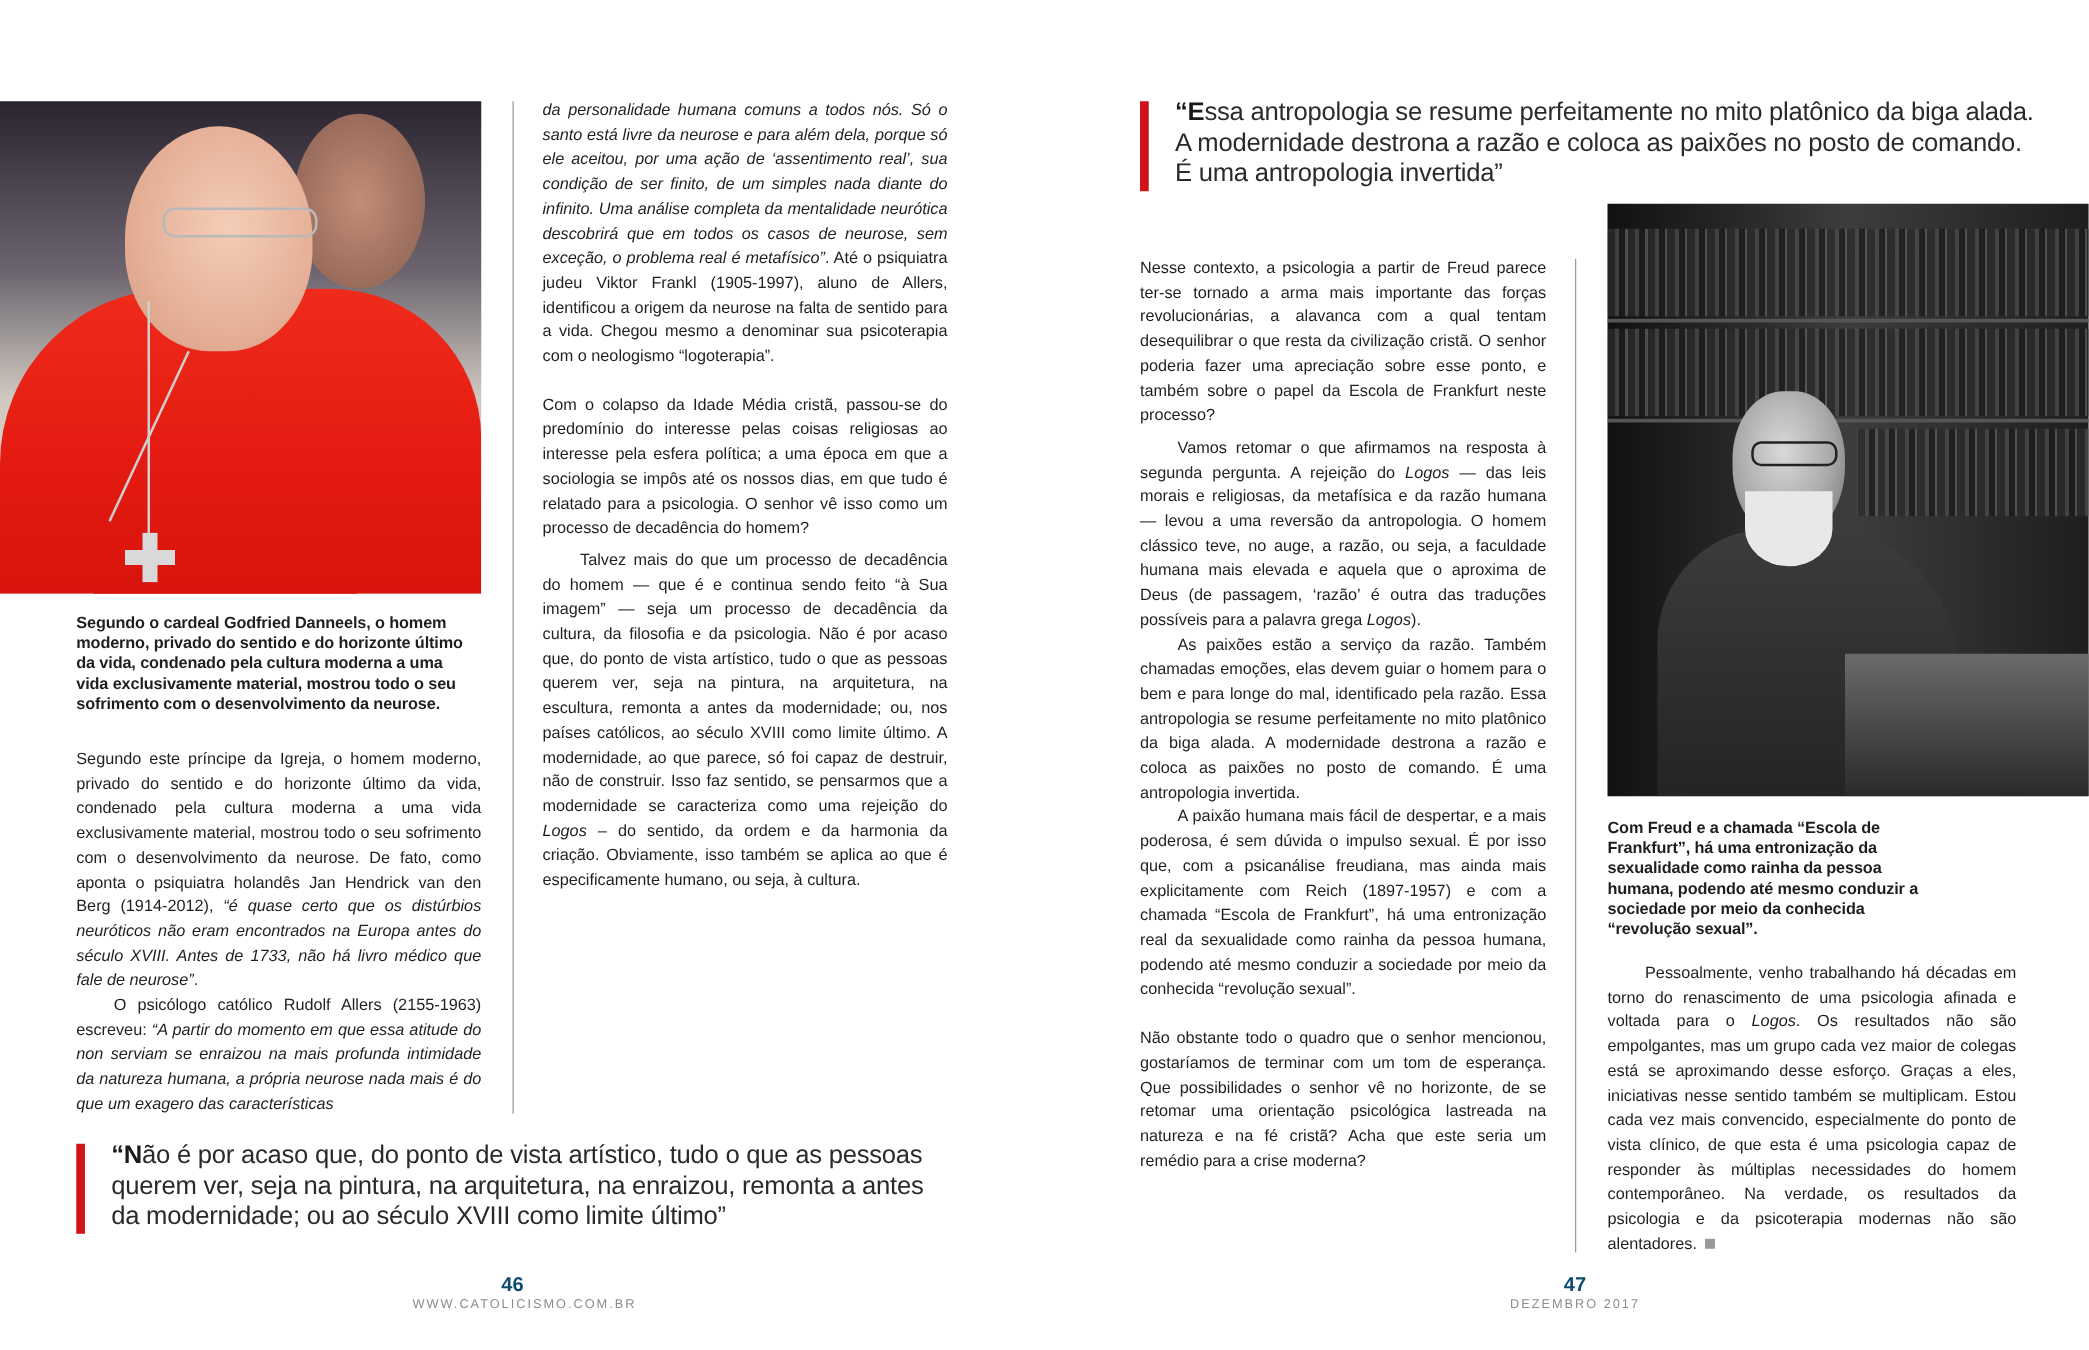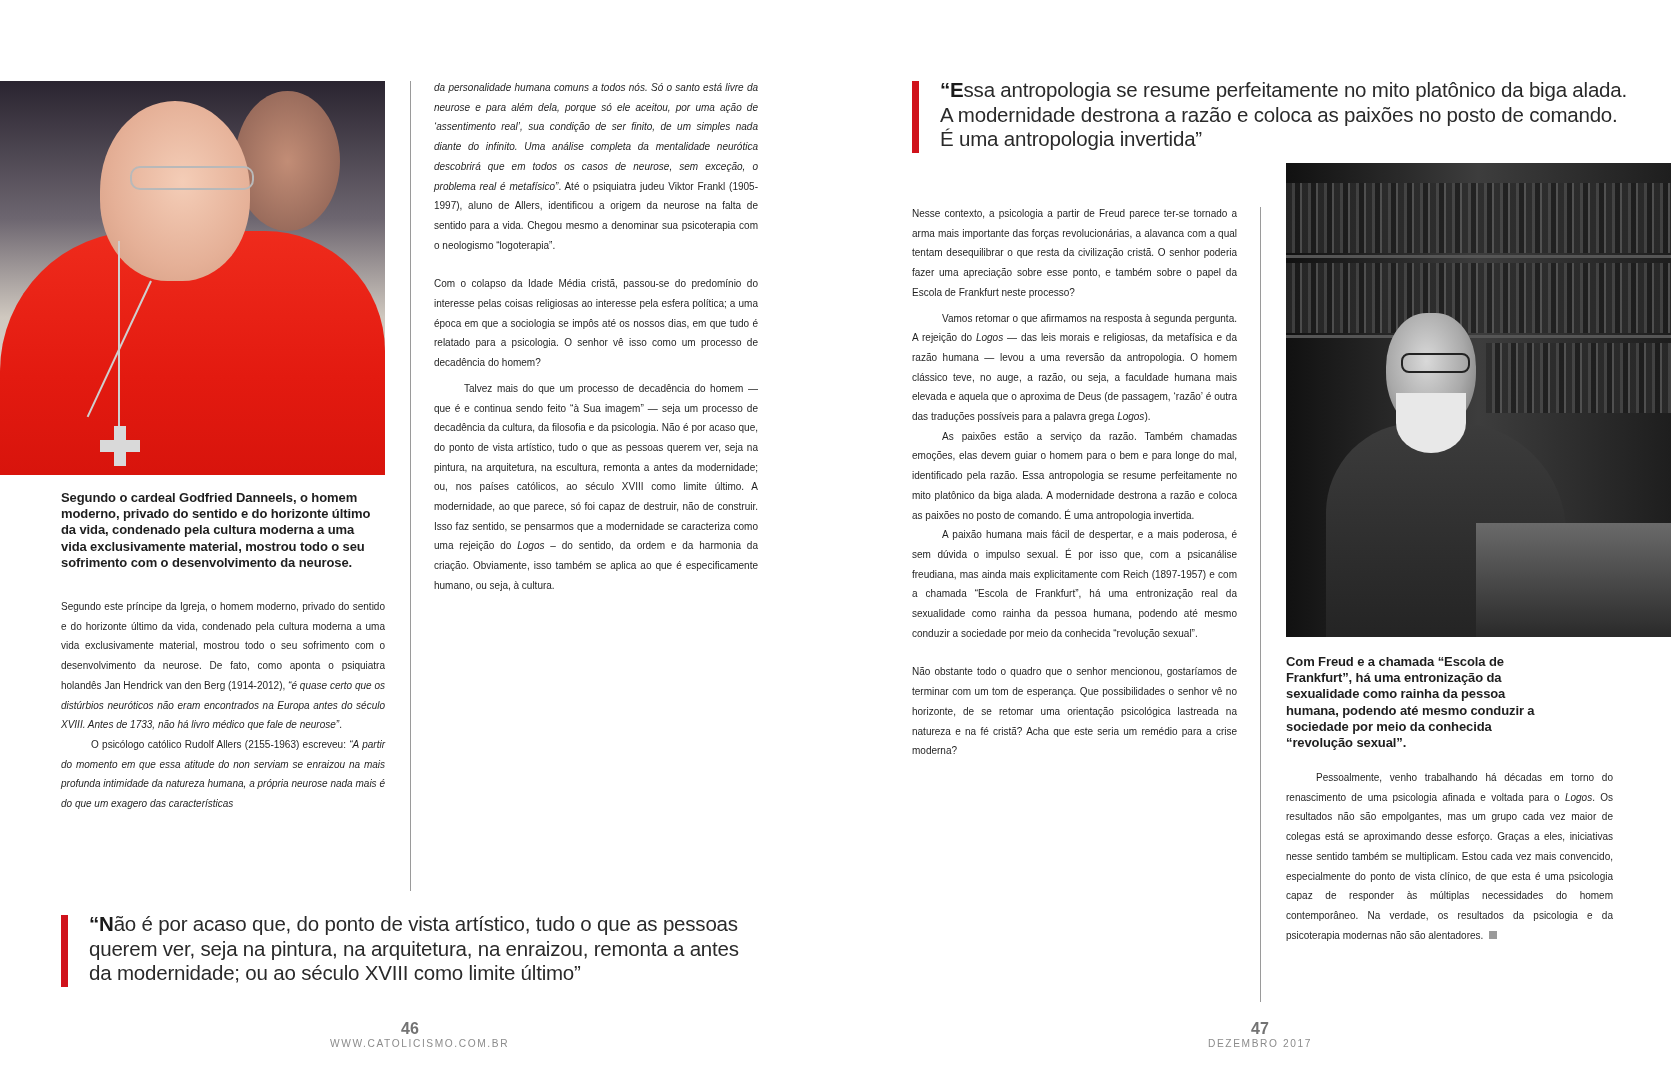--- a/index.html
+++ b/index.html
@@ -27,34 +27,34 @@
   .photo-freud .shelf { position:absolute; left:0; width:385px; height:3px; background:#555; }
   .photo-freud .books { position:absolute; left:0; width:385px; height:70px; background:repeating-linear-gradient(90deg,#2b2b2b 0 6px,#4a4a4a 6px 9px,#1c1c1c 9px 14px,#5a5a5a 14px 16px); opacity:.8; }
   .photo-freud .face { position:absolute; left:100px; top:150px; width:90px; height:120px; border-radius:45% 45% 50% 50%; background:radial-gradient(ellipse at 45% 40%, #d9d9d9 0%, #a9a9a9 55%, #6a6a6a 100%); }
   .photo-freud .beard { position:absolute; left:110px; top:230px; width:70px; height:60px; border-radius:0 0 50% 50%; background:#e8e8e8; }
   .photo-freud .suit { position:absolute; left:40px; top:260px; width:240px; height:214px; border-radius:90px 110px 0 0; background:linear-gradient(180deg,#3c3c3c 0%,#242424 100%); }
   .photo-freud .desk { position:absolute; left:190px; top:360px; width:195px; height:114px; background:linear-gradient(180deg,#6a6a6a 0%,#2a2a2a 100%); }
   .photo-freud .glasses { position:absolute; left:115px; top:190px; width:65px; height:16px; border:2px solid #222; border-radius:8px; }
 
   
   .caption { font-size:13px; line-height:16.2px; font-weight:bold; color:#1e1e1e; letter-spacing:-0.1px; }
-  .body { font-size:10px; line-height:19.7px; color:#1f1f1f; text-align:justify; }
+  .body { font-size:13px; line-height:19.7px; color:#1f1f1f; text-align:justify; }
   .body p { margin:0; }
   .body .indent { text-indent:30px; }
   .body .q { font-weight:normal; margin:0; }
   .body .gap { height:19px; }
   .body em { font-style:italic; }
   .col-rule { position:absolute; width:1px; background:#9a9a9a; }
 
   .pullquote { font-size:20.5px; line-height:24.7px; color:#2a2a2a; font-weight:normal; letter-spacing:-0.2px; }
   .pullquote .bar { position:absolute; left:0; top:3px; width:7px; background:#d0121b; }
   .pullquote .txt { position:absolute; left:28px; top:0; }
   .pullquote .lead { font-weight:bold; color:#1a1a1a; }
 
-  .folio-num { font-size:16px; font-weight:bold; color:#737373; text-align:center; }
+  .folio-num { font-size:16px; font-weight:bold; color:#0c4a6e; text-align:center; }
   .folio-sub { font-size:10.2px; letter-spacing:1.6px; color:#8c8c8c; text-align:center; }
   .end-mark { display:inline-block; width:8px; height:8px; background:#9a9a9a; margin-left:6px; vertical-align:0px; }
 </style>
 </head>
 <body>
 
 <div class="abs photo-cardinal">
   <div class="head2"></div>
   <div class="robe"></div>
   <div class="head"></div>

